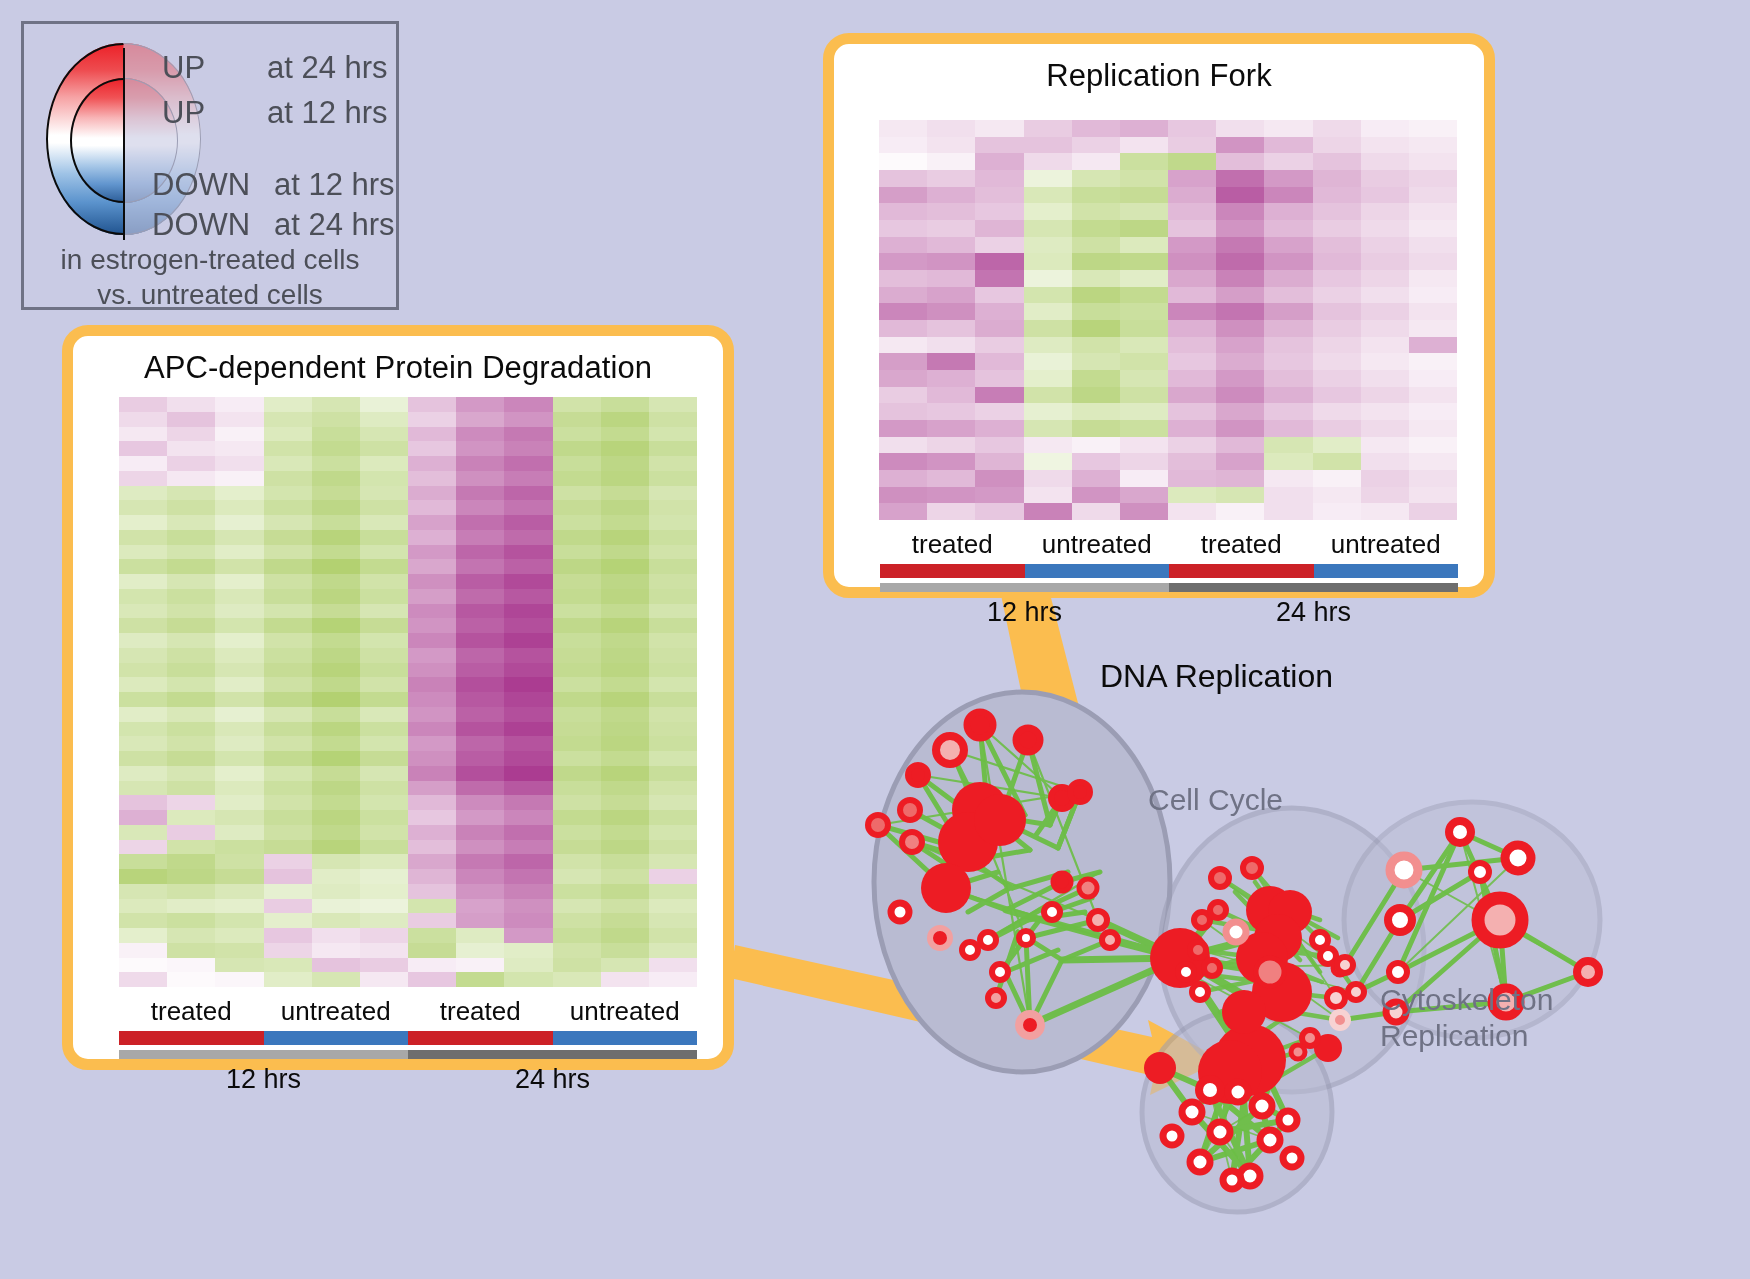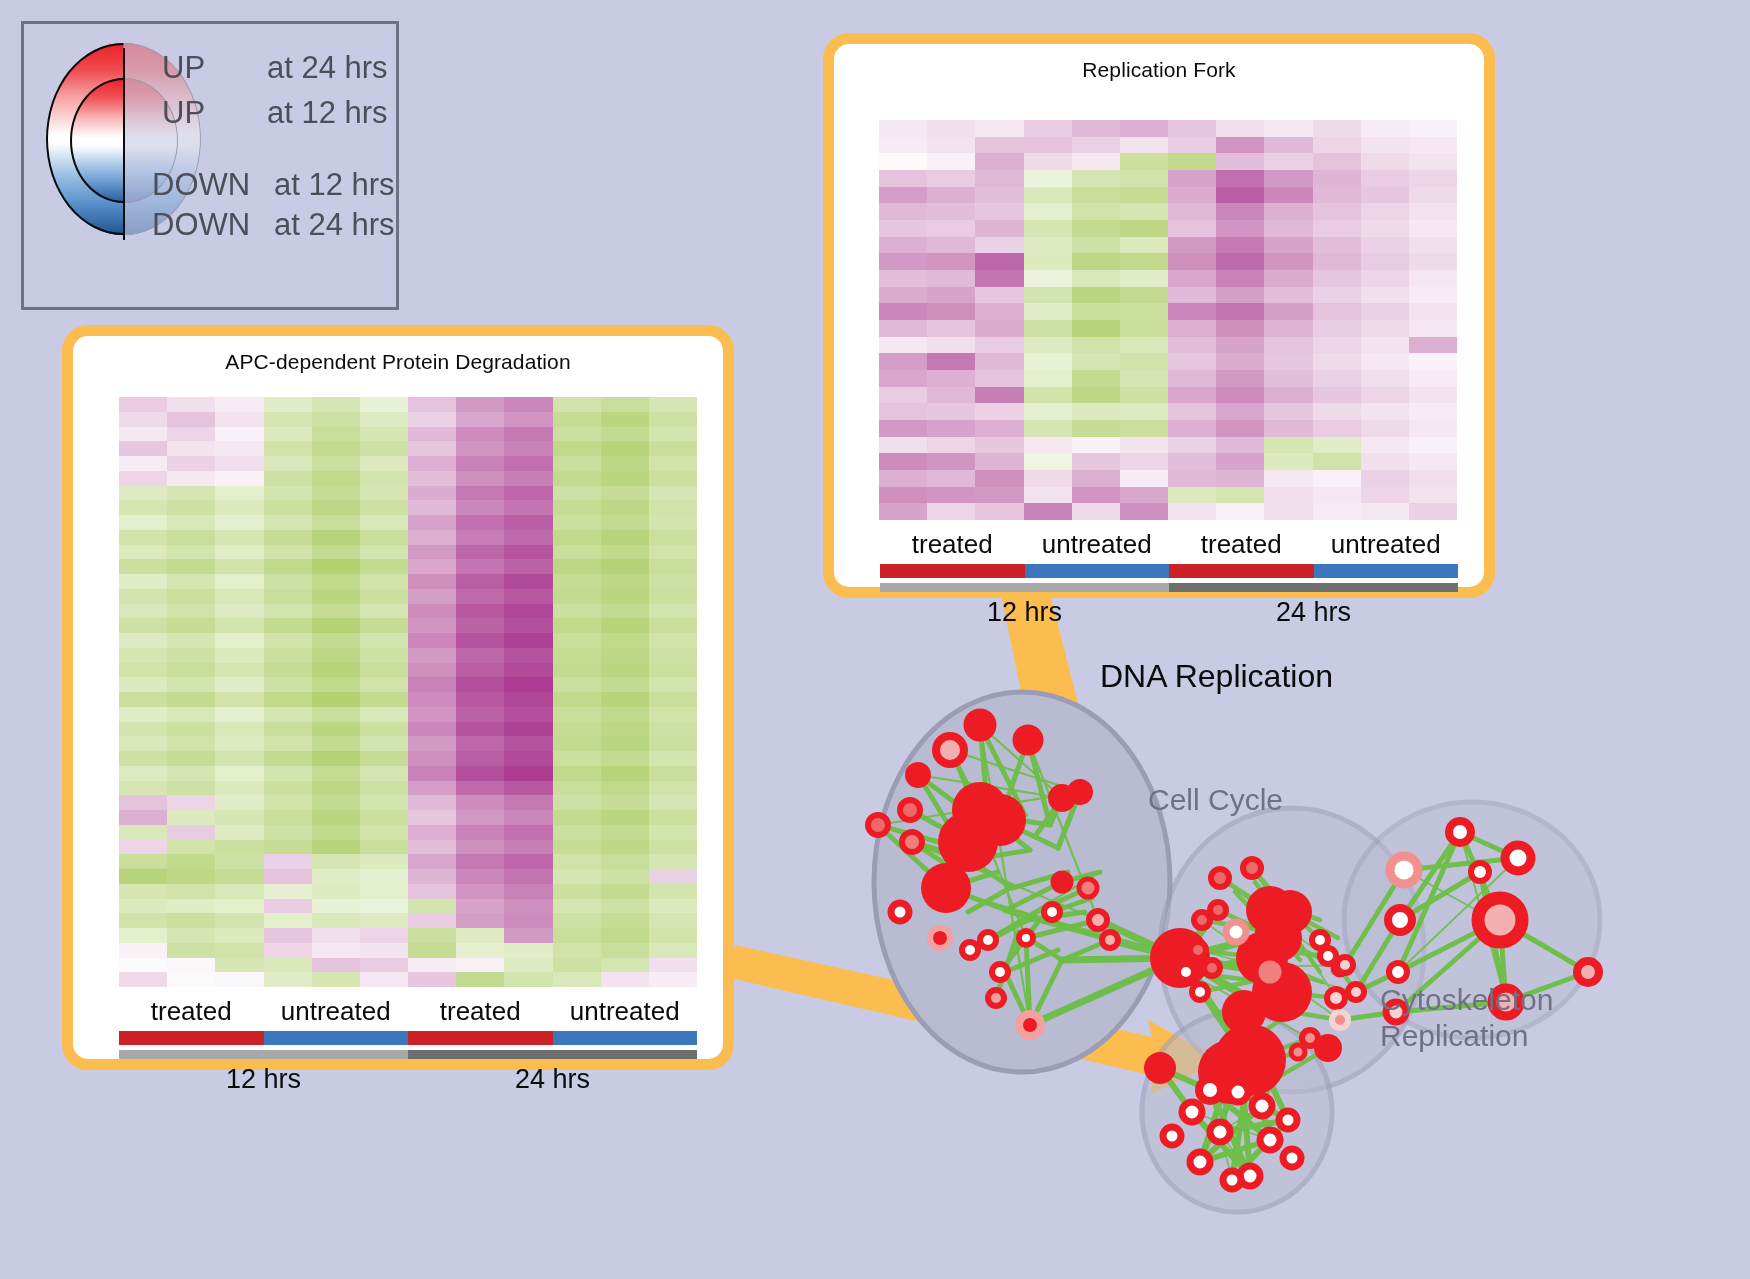--- a/index.html
+++ b/index.html
@@ -85,21 +85,21 @@
   .lg2-items{margin-top:8px;}
   .lg2-item{display:flex;align-items:center;gap:14px;margin:2px 0;}
   .sw{width:26px;height:26px;border:2px solid #2b2b2b;box-sizing:border-box;display:block;}
   .lg2-label{font-size:30px;color:#0b0b0b;}
 
   
   #panel-replication{left:823px;top:33px;width:672px;height:565px;}
   #panel-apc{left:62px;top:325px;width:672px;height:745px;}
   .panel-title{
     position:absolute;left:0;right:0;top:14px;text-align:center;
-    font-size:21px;color:#0b0b0b;font-weight:bold;letter-spacing:.1px;
+    font-size:31px;color:#0b0b0b;font-weight:bold;letter-spacing:.1px;
   }
   #panel-apc .panel-title{font-weight:normal;}
   #panel-replication .panel-title{font-weight:normal;}
   .hm{position:absolute;display:grid;}
   .hm div{width:100%;height:100%;}
   #hm-replication{left:45px;top:76px;width:578px;height:400px;}
   #hm-apc{left:46px;top:61px;width:578px;height:590px;}
 
   
   .colstrip{position:absolute;left:46px;width:578px;}
@@ -154,20 +154,24 @@
 
     <span class="lg-k" style="left:138px;top:71px;font-size:31px;color:#4c4f58;">UP</span>
     <span class="lg-v" style="left:243px;top:71px;font-size:31px;color:#4c4f58;">at 12 hrs</span>
 
     <span class="lg-k" style="left:128px;top:143px;font-size:31px;color:#4c4f58;">DOWN</span>
     <span class="lg-v" style="left:250px;top:143px;font-size:31px;color:#4c4f58;">at 12 hrs</span>
 
     <span class="lg-k" style="left:128px;top:183px;font-size:31px;color:#4c4f58;">DOWN</span>
     <span class="lg-v" style="left:250px;top:183px;font-size:31px;color:#4c4f58;">at 24 hrs</span>
 
+    <div id="legend-caption">
+      <div>in estrogen-treated cells</div>
+      <div>vs. untreated cells</div>
+    </div>
   </div>
 
 
   <div class="card" id="panel-replication">
     <div class="panel-title">Replication Fork</div>
     <div class="hm" id="hm-replication" style="grid-template-columns: repeat(12, 1fr); grid-template-rows: repeat(24, 1fr);">
         <div style="background: rgb(245, 232, 242);"></div>
         <div style="background: rgb(241, 223, 237);"></div>
         <div style="background: rgb(245, 232, 242);"></div>
         <div style="background: rgb(233, 204, 226);"></div>

